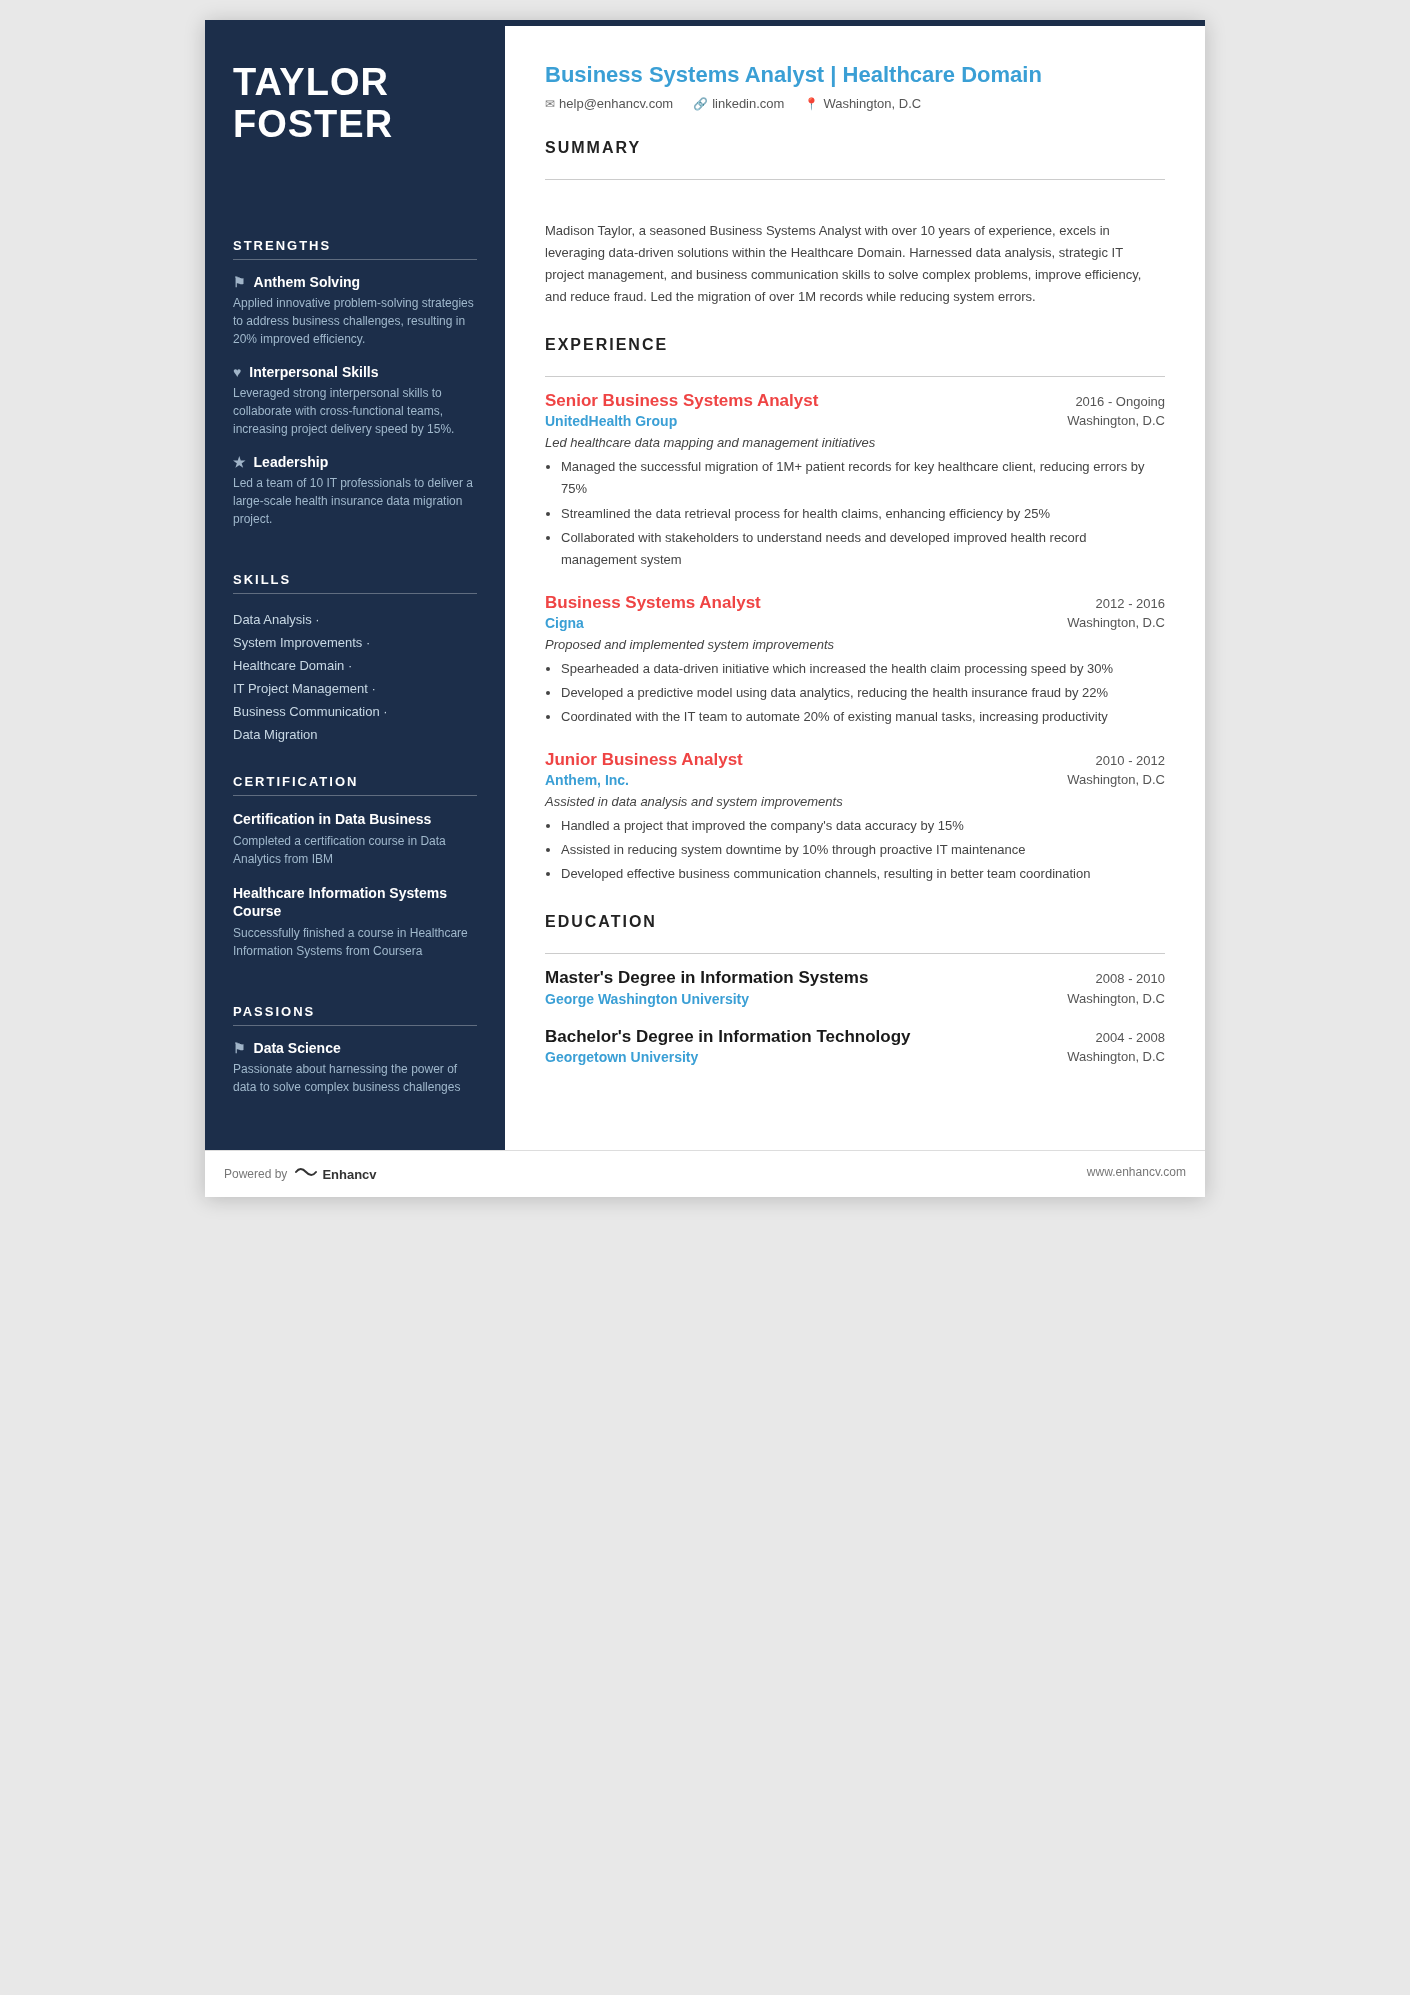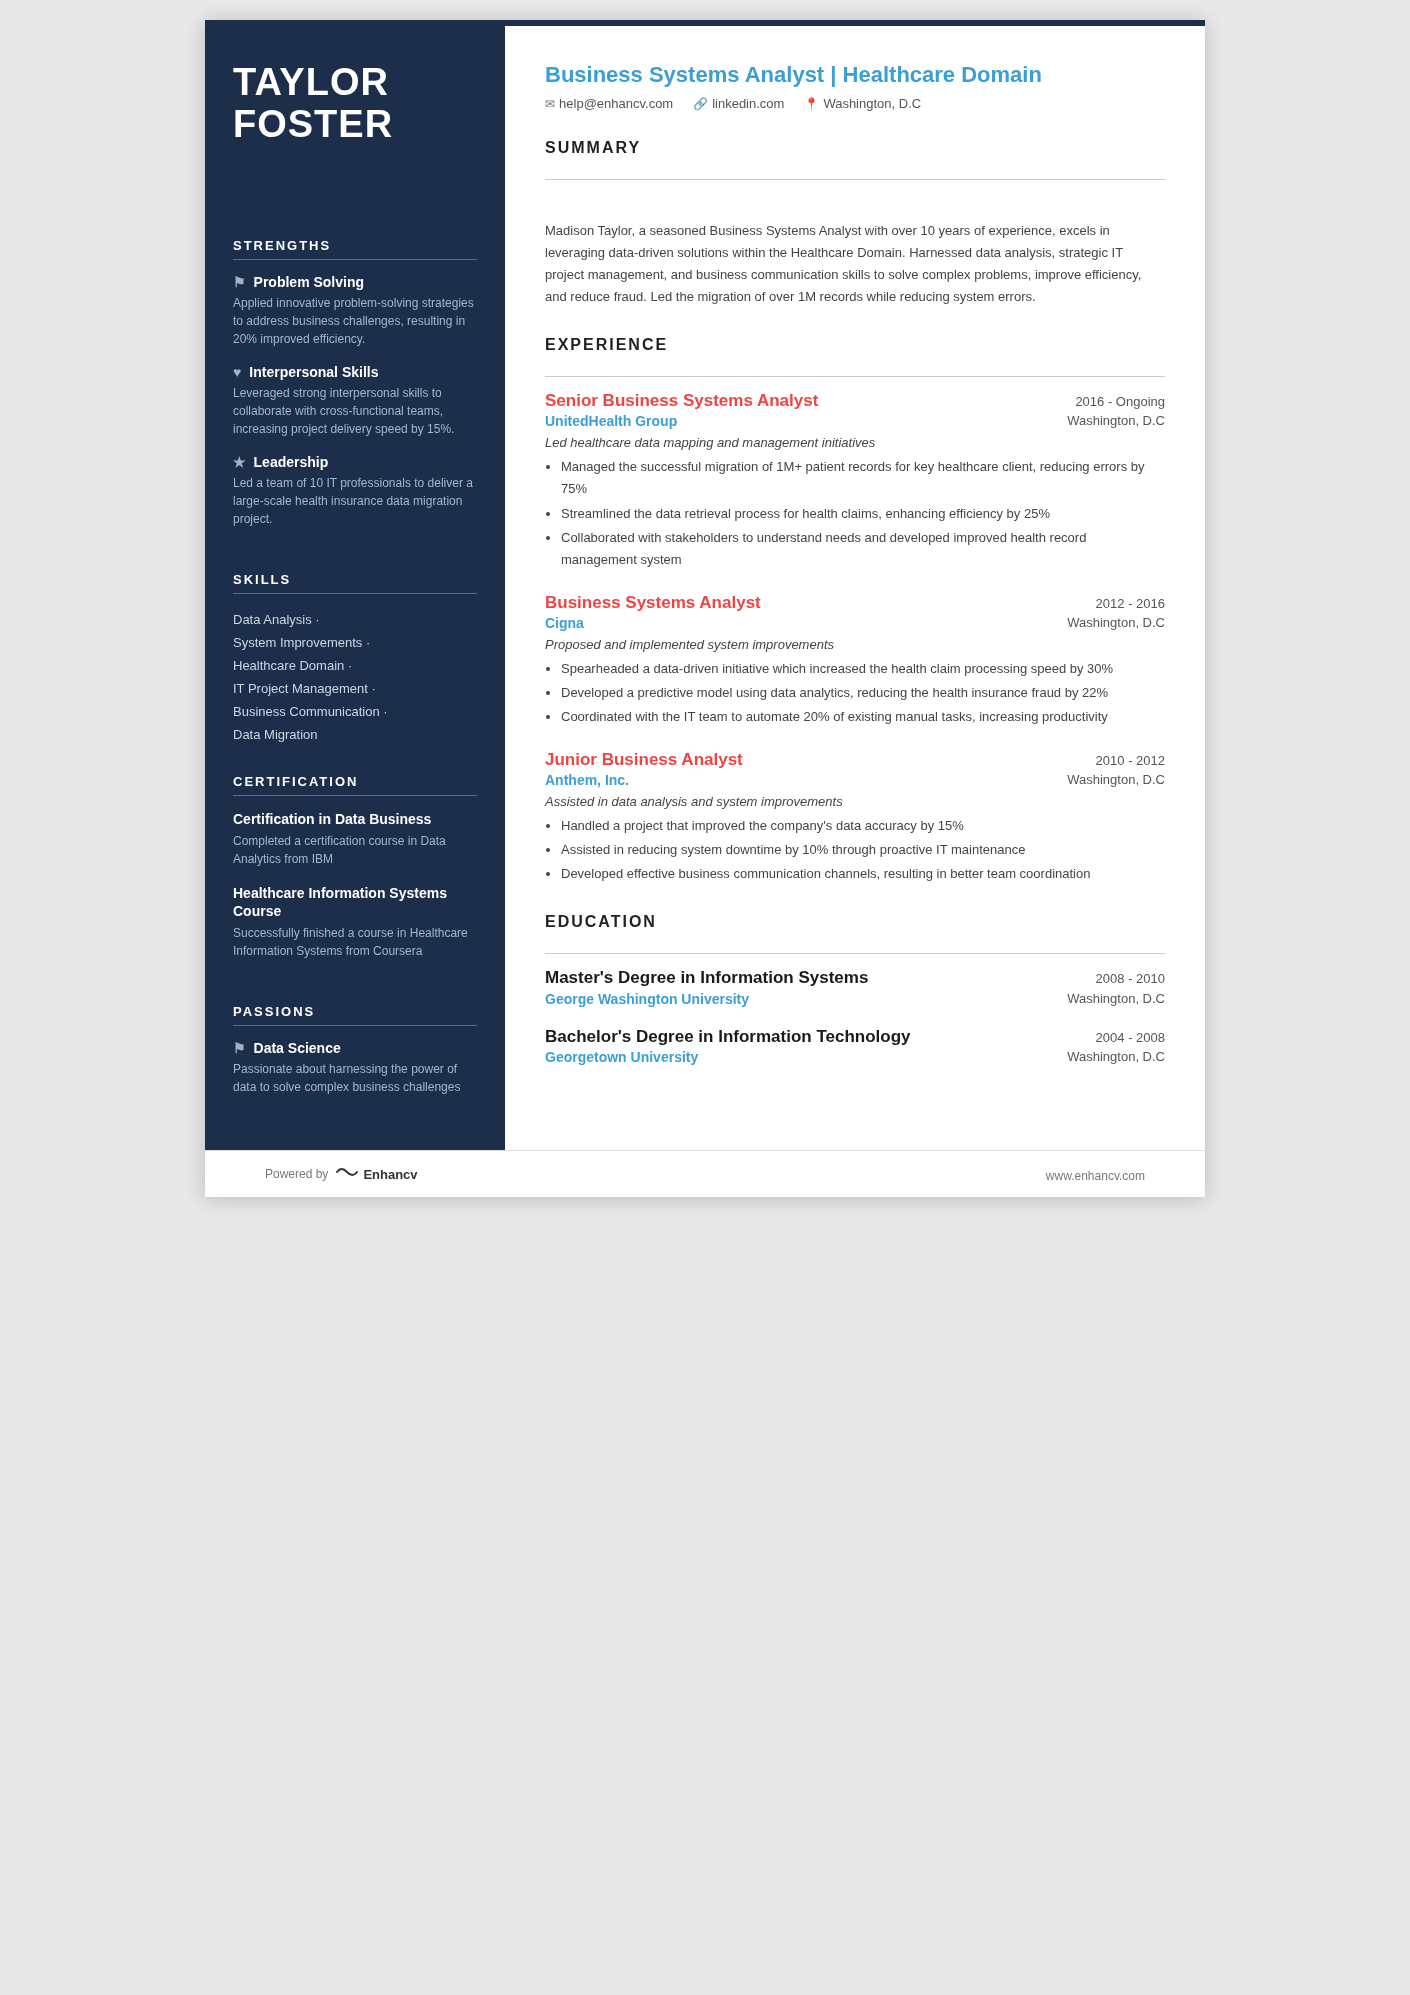--- a/index.html
+++ b/index.html
@@ -258,24 +258,24 @@
     .edu-location {
       font-size: 13px;
       color: #555;
       font-family: Arial, sans-serif;
     }
 
     
     .footer {
       background: white;
       border-top: 1px solid #ddd;
-      padding: 14px 60px;
+      padding: 14px 19px;
       display: flex;
       justify-content: space-between;
-      align-items: flex-end;
+      align-items: flex-start;
       font-family: Arial, sans-serif;
       font-size: 12px;
       color: #777;
     }
     .footer-left {
       display: flex;
       align-items: center;
       gap: 8px;
     }
     .footer-logo {
@@ -306,21 +306,21 @@
       <div class="sidebar-name">
         <span>TAYLOR</span><br>
         <span>FOSTER</span>
       </div>
 
       <div class="sidebar-section-title">STRENGTHS</div>
 
       <div class="strength-item">
         <div class="strength-icon-title">
           <span class="strength-icon">⚑</span>
-          <span>Problem Solving</span>
+          <span>Anthem Solving</span>
         </div>
         <div class="strength-desc">Applied innovative problem-solving strategies to address business challenges, resulting in 20% improved efficiency.</div>
       </div>
 
       <div class="strength-item">
         <div class="strength-icon-title">
           <span class="strength-icon">♥</span>
           <span>Interpersonal Skills</span>
         </div>
         <div class="strength-desc">Leveraged strong interpersonal skills to collaborate with cross-functional teams, increasing project delivery speed by 15%.</div>

